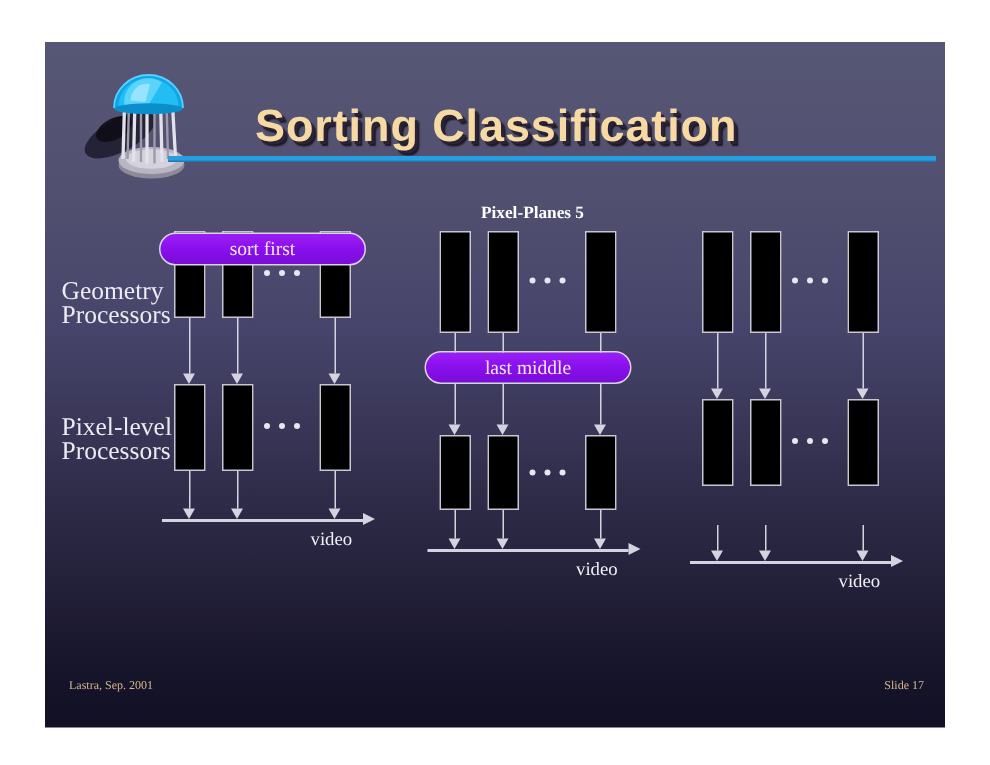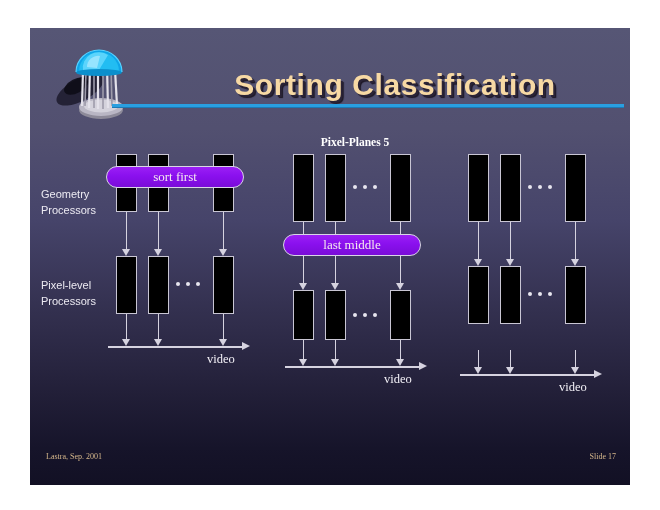--- a/index.html
+++ b/index.html
@@ -39,21 +39,21 @@
     width: 86px;
     height: 88px;
   }
 
   
   #title {
     position: absolute;
     left: 140px;
     top: 40px;
     width: 450px;
-    text-align: center;
+    text-align: left;
     font-family: "Liberation Sans", sans-serif;
     font-weight: bold;
     font-size: 30px;
     letter-spacing: 0.6px;
     color: #f7d9a4;
     text-shadow: 2px 2px 0 #2a2336, 3px 3px 1px #1d1826;
     white-space: nowrap;
   }
   #title-rule {
     position: absolute;
@@ -61,22 +61,22 @@
     top: 76px;
     width: 512px;
     height: 3px;
     background: #2a9fe0;
     box-shadow: 0 1px 0 #1d7ab5;
   }
 
   
   .row-label {
     position: absolute;
-    font-family: Liberation Sans, sans-serif;
-    font-size: 11px;
+    font-family: Liberation Serif, serif;
+    font-size: 17px;
     color: #eceaf2;
     line-height: 16px;
     white-space: nowrap;
   }
   #label-geometry { left: 11px; top: 158px; }
   #label-pixel    { left: 11px; top: 249px; }
 
   
   .col-header {
     position: absolute;
@@ -236,21 +236,21 @@
 
   <div class="pbox" style="left:86px;  top:126px; width:21px; height:58px;"></div>
   <div class="pbox" style="left:118px; top:126px; width:21px; height:58px;"></div>
   <div class="pbox" style="left:183px; top:126px; width:21px; height:58px;"></div>
   <div class="dots" style="left:146px; top:152px;">
       <i></i>
       <i></i>
       <i></i>
     </div>
 
-  <div class="sortband" style="left:76px; top:138px; width:138px;text-align:center;">sort first</div>
+  <div class="sortband" style="left:76px; top:127px; width:138px;text-align:center;">sort first</div>
 
   <div class="varrow" style="left:92px;  top:184px; height:44px;">
       <div class="stem" style="height:37px;"></div>
       <div class="head" style="top:37px;"></div>
     </div>
   <div class="varrow" style="left:124px; top:184px; height:44px;">
       <div class="stem" style="height:37px;"></div>
       <div class="head" style="top:37px;"></div>
     </div>
   <div class="varrow" style="left:189px; top:184px; height:44px;">

